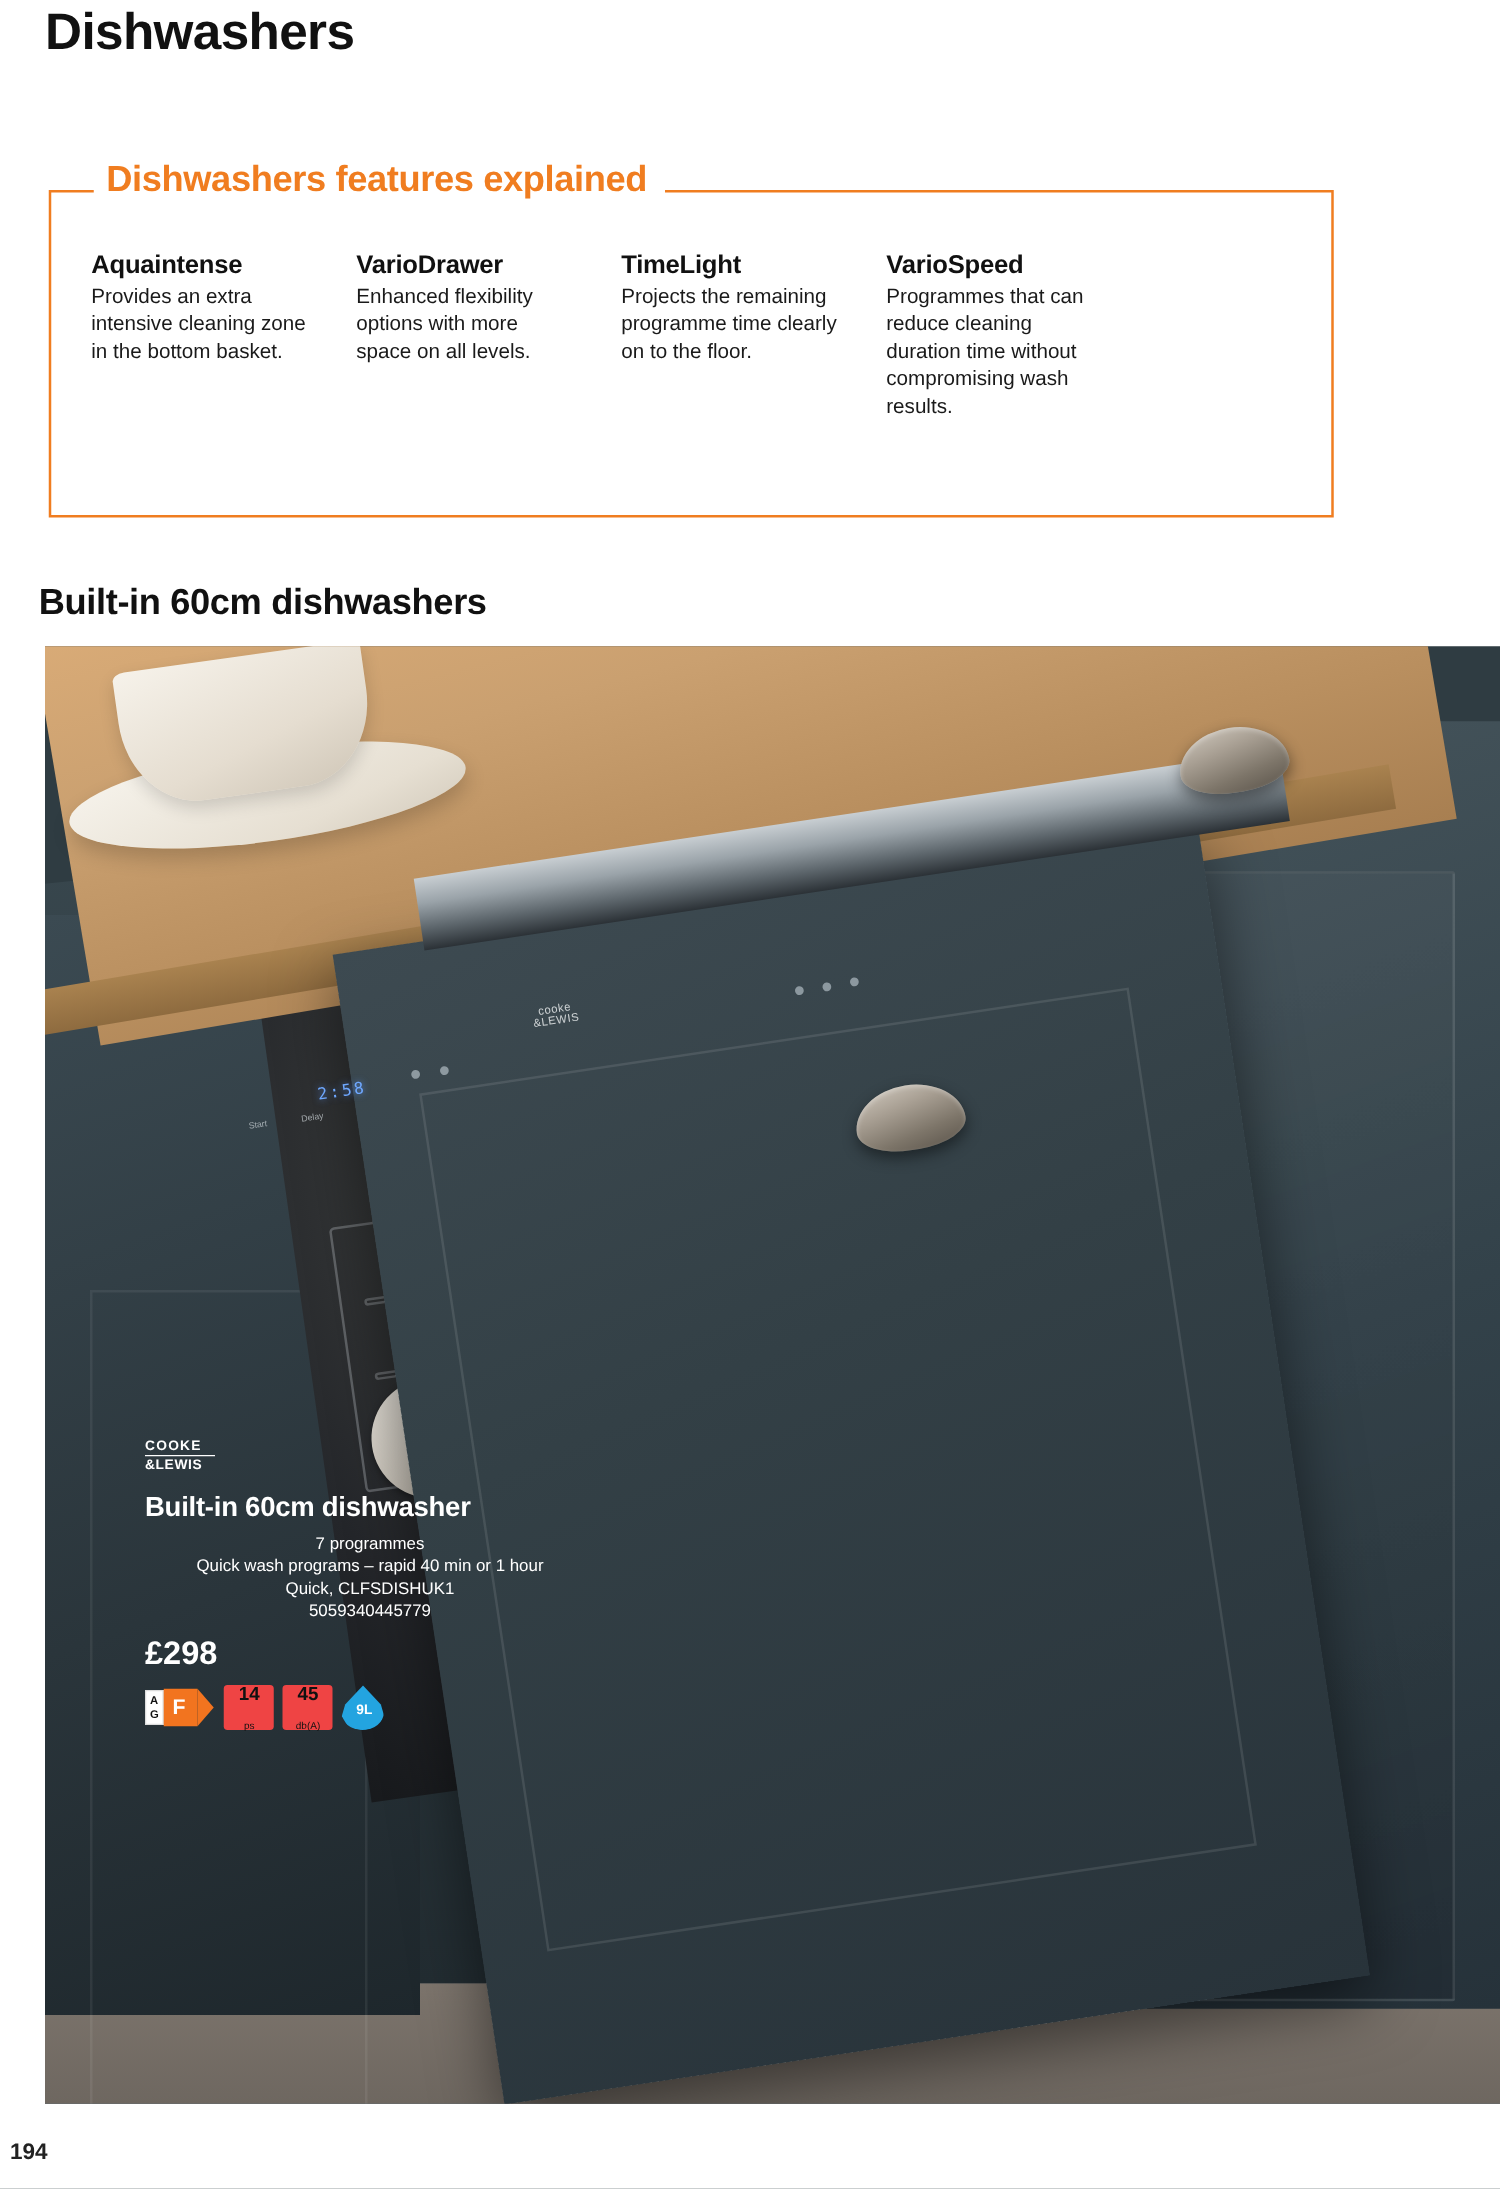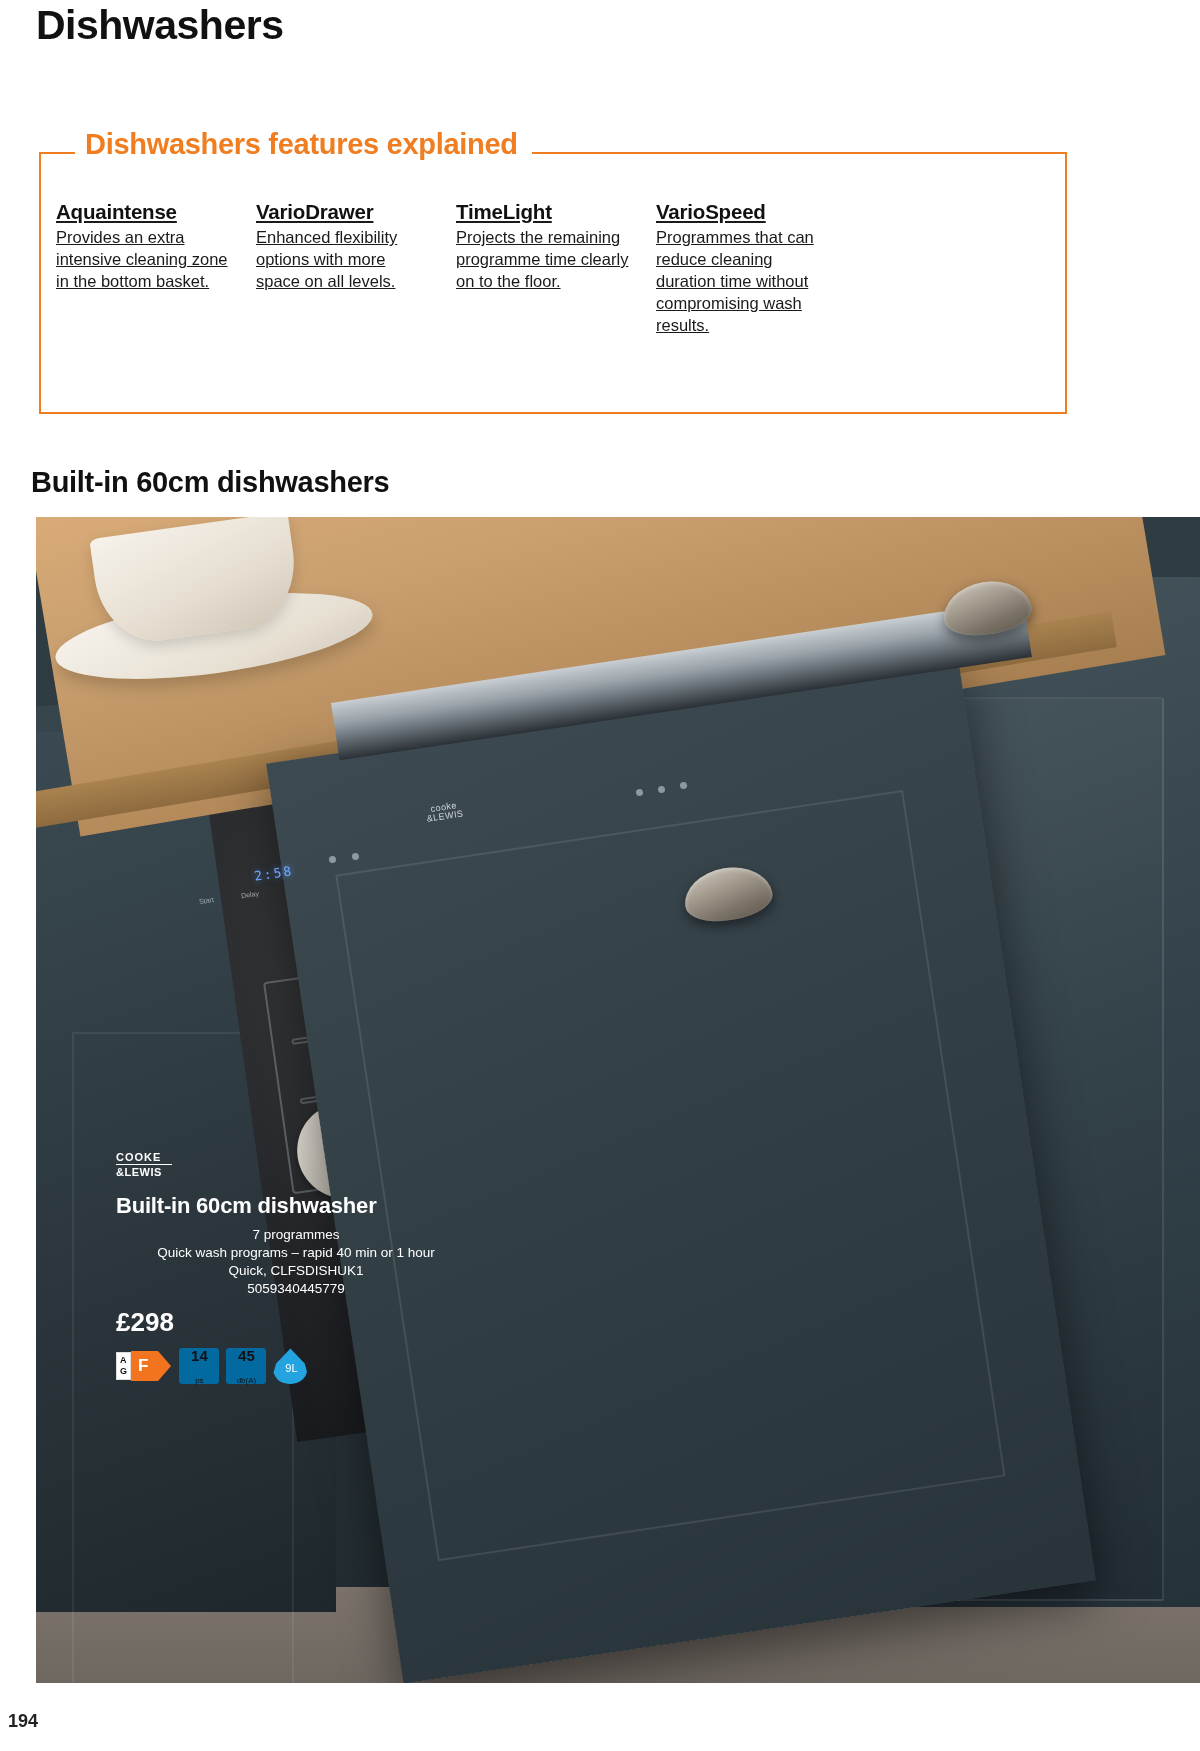--- a/index.html
+++ b/index.html
@@ -50,27 +50,26 @@
     background: #ffffff;
     padding: 0 14px 0 10px;
     font-size: 29px;
     font-weight: bold;
     color: #f07d20;
     letter-spacing: -0.3px;
     z-index: 3;
   }
   .features-cols {
     position: absolute;
-    left: 56px;
+    left: 73px;
     top: 200px;
     width: 980px;
     display: flex;
-    gap: 4px;
+    gap: 16px;
     z-index: 2;
-    text-decoration: underline;
   }
   .feature-col {
     width: 196px;
     padding-right: 22px;
     box-sizing: border-box;
   }
   .feature-col h3 {
     margin: 0 0 4px 0;
     font-size: 20.5px;
     font-weight: bold;
@@ -372,21 +371,21 @@
   .energy-arrow:after {
     content: "";
     position: absolute;
     right: -13px;
     top: 0;
     border-top: 15px solid transparent;
     border-bottom: 15px solid transparent;
     border-left: 13px solid #f2741f;
   }
   .spec-badge {
-    background: #0369a1;
+    background: #ef4444;
     color: #111;
     border-radius: 3px;
     width: 40px;
     height: 36px;
     display: flex;
     flex-direction: column;
     align-items: center;
     justify-content: center;
     line-height: 1.0;
   }
@@ -405,21 +404,21 @@
     left: 0; top: 2px;
     width: 34px; height: 36px;
     background: #23a4e0;
     border-radius: 50% 50% 50% 50% / 62% 62% 38% 38%;
     clip-path: polygon(50% 0%, 92% 42%, 100% 68%, 84% 94%, 50% 100%, 16% 94%, 0% 68%, 8% 42%);
   }
   .water-badge span {
     position: relative;
     color: #fff;
     font-size: 11px;
-    font-weight: normal;
+    font-weight: bold;
     z-index: 2;
     margin-top: 4px;
   }
 
   
   .page-number {
     position: absolute;
     left: 8px;
     bottom: 19px;
     font-size: 18px;

